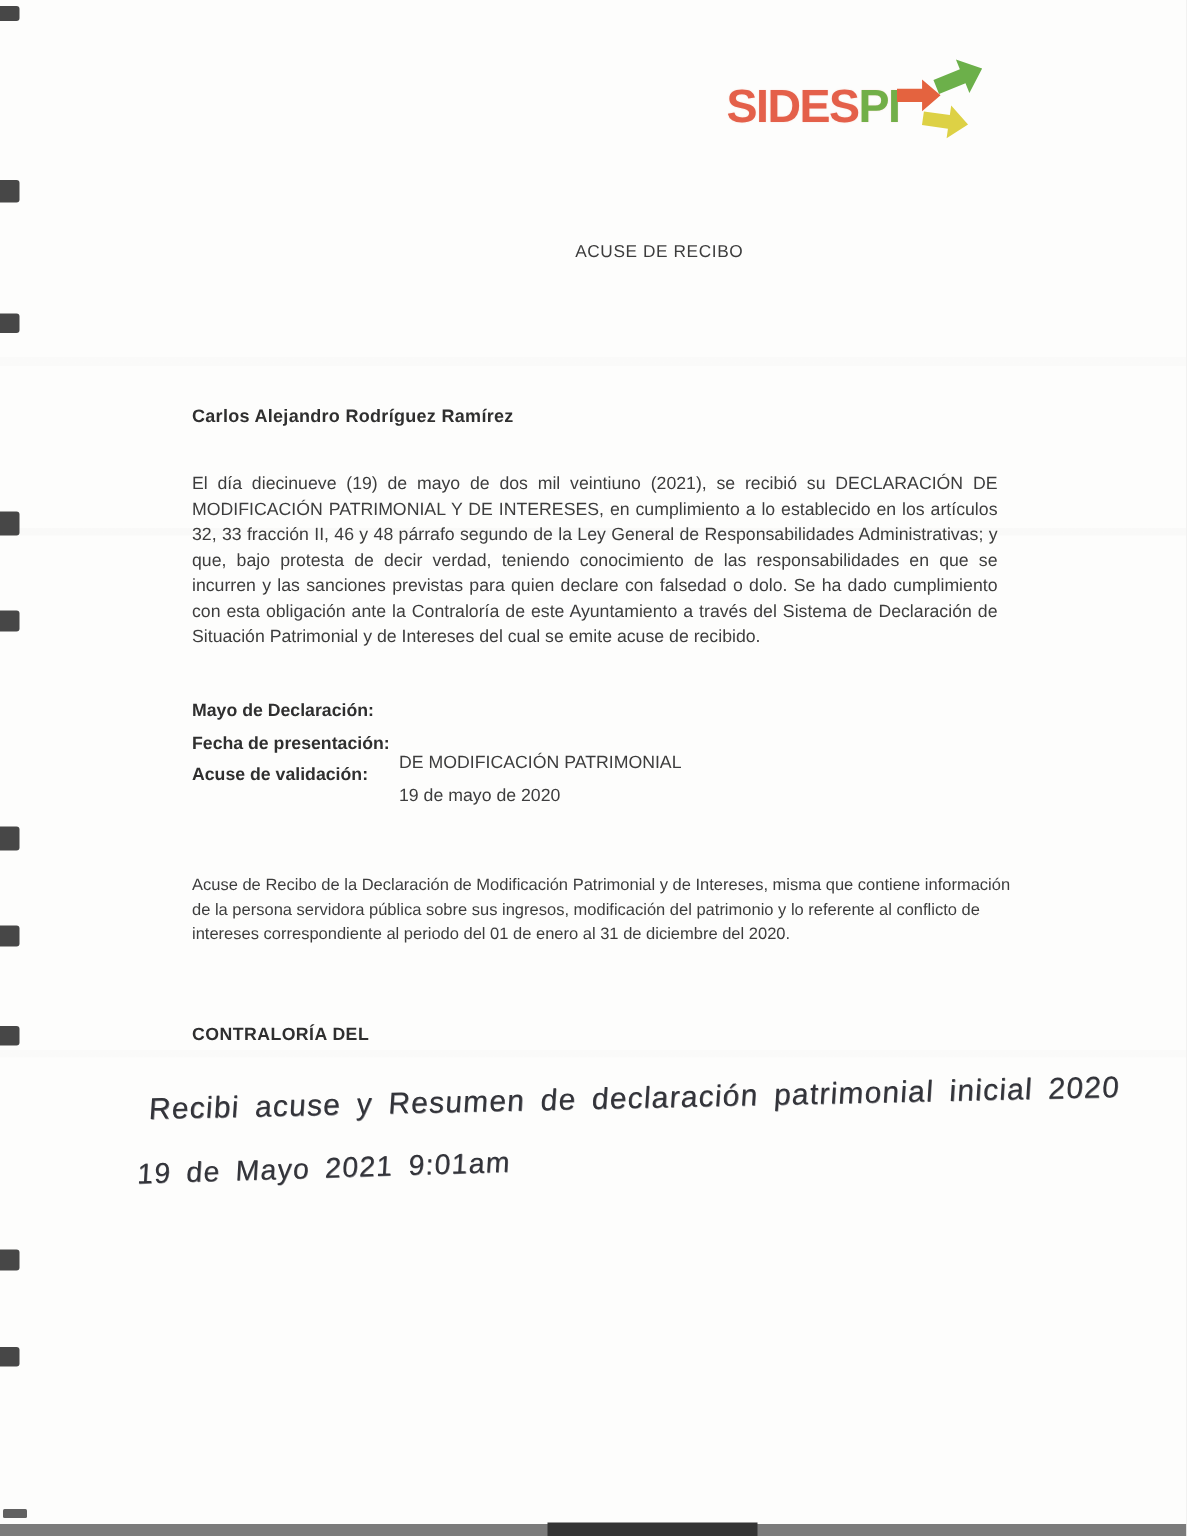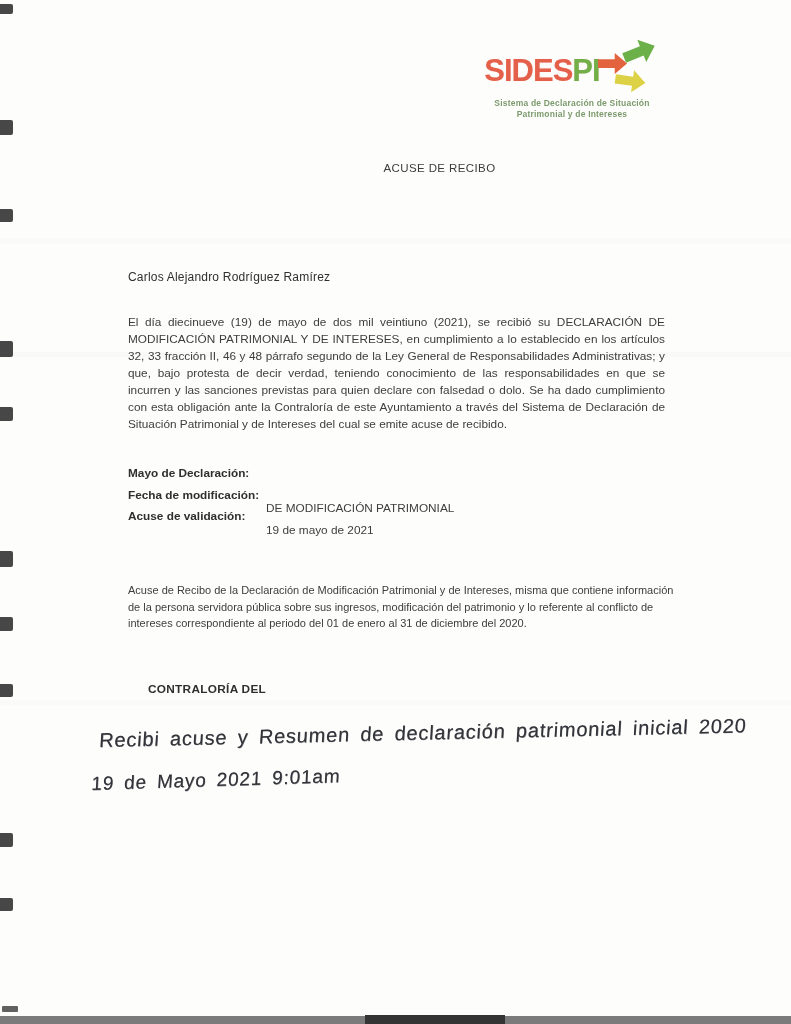--- a/index.html
+++ b/index.html
@@ -37,42 +37,42 @@
     color:#7c9a6d;letter-spacing:0.2px;
   }
 
   
   .doc-title{
     position:absolute;left:0;top:161px;width:791px;text-align:center;
     font-size:11.5px;line-height:15px;color:#3c3c3c;letter-spacing:0.4px;margin-left:44px;
   }
   .recipient{
     position:absolute;left:128px;top:270px;
-    font-size:12px;font-weight:normal;color:#2f2f2f;letter-spacing:0.2px;
+    font-size:12px;font-weight:bold;color:#2f2f2f;letter-spacing:0.2px;
   }
 
   
   .para1{
     position:absolute;left:128px;top:314px;width:537px;
     font-size:11.8px;line-height:17px;text-align:justify;color:#3d3d3d;
   }
   .para2{
     position:absolute;left:128px;top:582px;width:548px;
     font-size:11px;line-height:16.5px;text-align:left;color:#3d3d3d;
   }
 
   
   .fields{position:absolute;left:128px;top:466px;width:520px;}
   .field-row{display:flex;height:21.5px;align-items:flex-start;}
   .field-label{width:138px;font-size:11.8px;font-weight:bold;color:#2f2f2f;flex:0 0 138px;}
   .field-value{font-size:11.8px;color:#3d3d3d;margin-top:35px;}
 
   .issuer{
     position:absolute;left:128px;top:682px;
-    font-size:11.8px;font-weight:bold;color:#2f2f2f;letter-spacing:0.3px;margin-left:20px;
+    font-size:11.8px;font-weight:bold;color:#2f2f2f;letter-spacing:0.3px;
   }
 
   
   .hand{
     position:absolute;color:#33343a;
     font-size:20px;letter-spacing:0.8px;word-spacing:4px;
     transform:rotate(-1.3deg) skewX(-5deg);
     transform-origin:left top;white-space:nowrap;
     text-shadow:0.4px 0.4px 0 rgba(40,40,48,0.55);
   }
@@ -94,42 +94,38 @@
     <div class="logo-row">
       <div class="brand"><span class="red">SIDES</span><span class="green">PI</span></div>
       <svg class="logo-arrows" width="62" height="58" viewBox="0 0 62 58">
         <g>
           <path d="M0,7 L19,7 L19,0 L33,12 L19,24 L19,17 L0,17 Z" transform="translate(25,2) rotate(-22 16 12)" fill="#6cb04a"></path>
           <path d="M0,7 L19,7 L19,0 L33,12 L19,24 L19,17 L0,17 Z" transform="translate(0,15) scale(0.88)" fill="#e4633f"></path>
           <path d="M0,7 L19,7 L19,0 L33,12 L19,24 L19,17 L0,17 Z" transform="translate(17,32) rotate(8 16 12) scale(0.92)" fill="#ddd145"></path>
         </g>
       </svg>
     </div>
-    <div class="tagline">
-      <div>Sistema de Declaración de Situación</div>
-      <div>Patrimonial y de Intereses</div>
-    </div>
   </div>
 
   <div class="doc-title">
     <div>ACUSE DE RECIBO</div>
   </div>
 
   <div class="recipient">Carlos Alejandro Rodríguez Ramírez</div>
 
   <div class="para1">El día diecinueve (19) de mayo de dos mil veintiuno (2021), se recibió su DECLARACIÓN DE MODIFICACIÓN PATRIMONIAL Y DE INTERESES, en cumplimiento a lo establecido en los artículos 32, 33 fracción II, 46 y 48 párrafo segundo de la Ley General de Responsabilidades Administrativas; y que, bajo protesta de decir verdad, teniendo conocimiento de las responsabilidades en que se incurren y las sanciones previstas para quien declare con falsedad o dolo. Se ha dado cumplimiento con esta obligación ante la Contraloría de este Ayuntamiento a través del Sistema de Declaración de Situación Patrimonial y de Intereses del cual se emite acuse de recibido.</div>
 
   <div class="fields">
     <div class="field-row">
       <span class="field-label">Mayo de Declaración:</span>
       <span class="field-value">DE MODIFICACIÓN PATRIMONIAL</span>
     </div>
     <div class="field-row">
-      <span class="field-label">Fecha de modificación:</span>
-      <span class="field-value">19 de mayo de 2021</span>
+      <span class="field-label">Fecha de presentación:</span>
+      <span class="field-value">19 de mayo de 2020</span>
     </div>
     <div class="field-row">
       <span class="field-label">Acuse de validación:</span>
       <span class="field-value"></span>
     </div>
   </div>
 
   <div class="para2">Acuse de Recibo de la Declaración de Modificación Patrimonial y de Intereses, misma que contiene información de la persona servidora pública sobre sus ingresos, modificación del patrimonio y lo referente al conflicto de intereses correspondiente al periodo del 01 de enero al 31 de diciembre del 2020.</div>
 
   <div class="issuer">CONTRALORÍA DEL</div>

